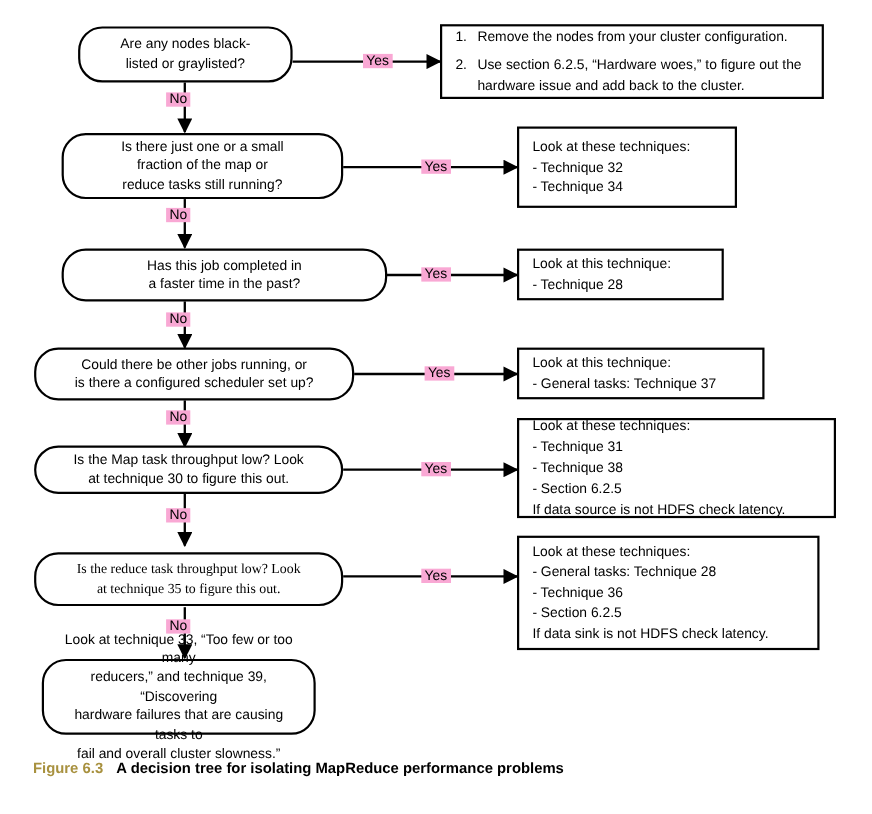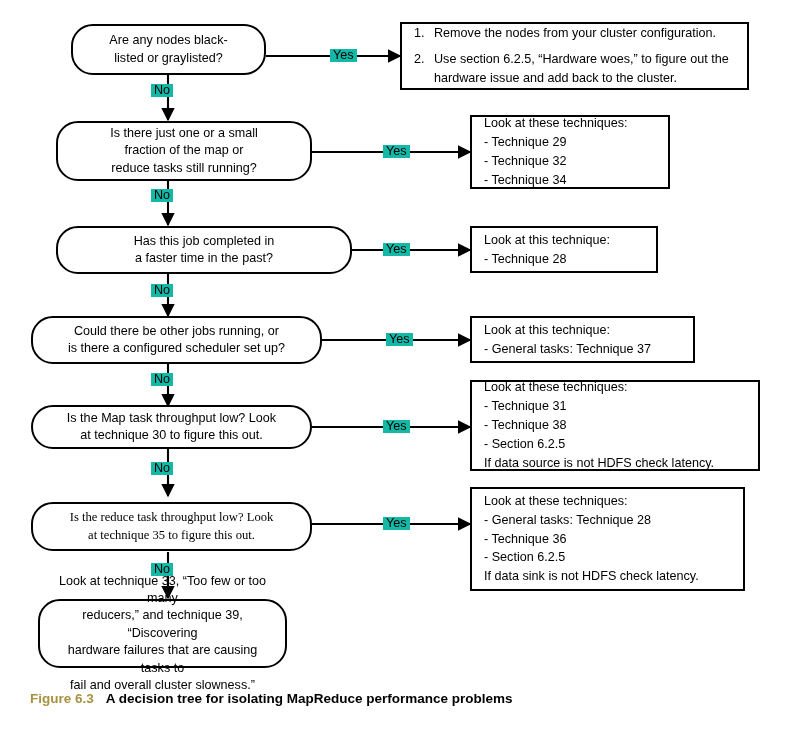--- a/index.html
+++ b/index.html
@@ -70,21 +70,21 @@
   .action .numline .txt {
     white-space: normal;
   }
   .gap {
     height: 7px;
   }
   .edge-label {
     position: absolute;
     font-size: 12.6px;
     color: #000000;
-    background: #14b8a6;
+    background: #f9a8d4;
     padding: 0 3px;
     line-height: 1;
     white-space: nowrap;
   }
   
   #caption {
     position: absolute;
     left: 30px;
     top: 691px;
     font-size: 13.5px;
@@ -209,21 +209,20 @@
       <div class="numline">
         <span class="num">2.</span>
         <span class="txt">Use section 6.2.5, “Hardware woes,” to figure out the hardware issue and add back to the cluster.</span>
       </div>
     </div>
   </div>
 
   <div class="node action" style="left:470px; top:115px; width:200px; height:74px;">
     <div class="lines">
       <div class="line">Look at these techniques:</div>
-      <div class="line">- Technique 29</div>
       <div class="line">- Technique 32</div>
       <div class="line">- Technique 34</div>
     </div>
   </div>
 
   <div class="node action" style="left:470px; top:226px; width:188px; height:47px;">
     <div class="lines">
       <div class="line">Look at this technique:</div>
       <div class="line">- Technique 28</div>
     </div>

